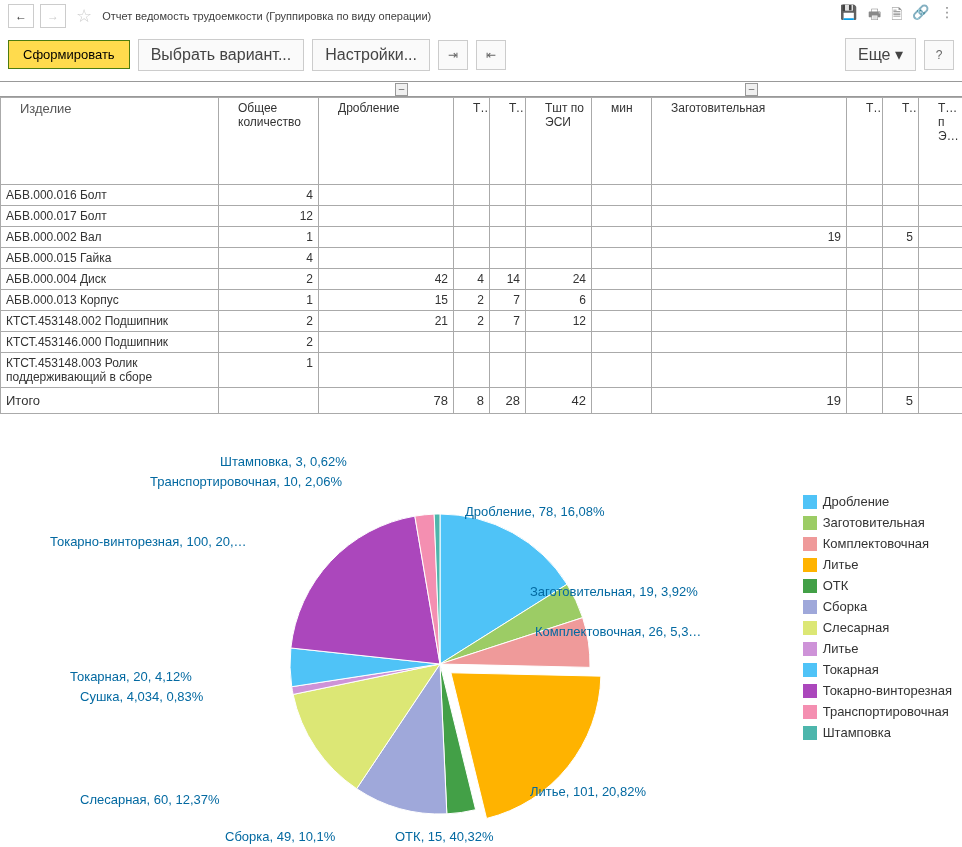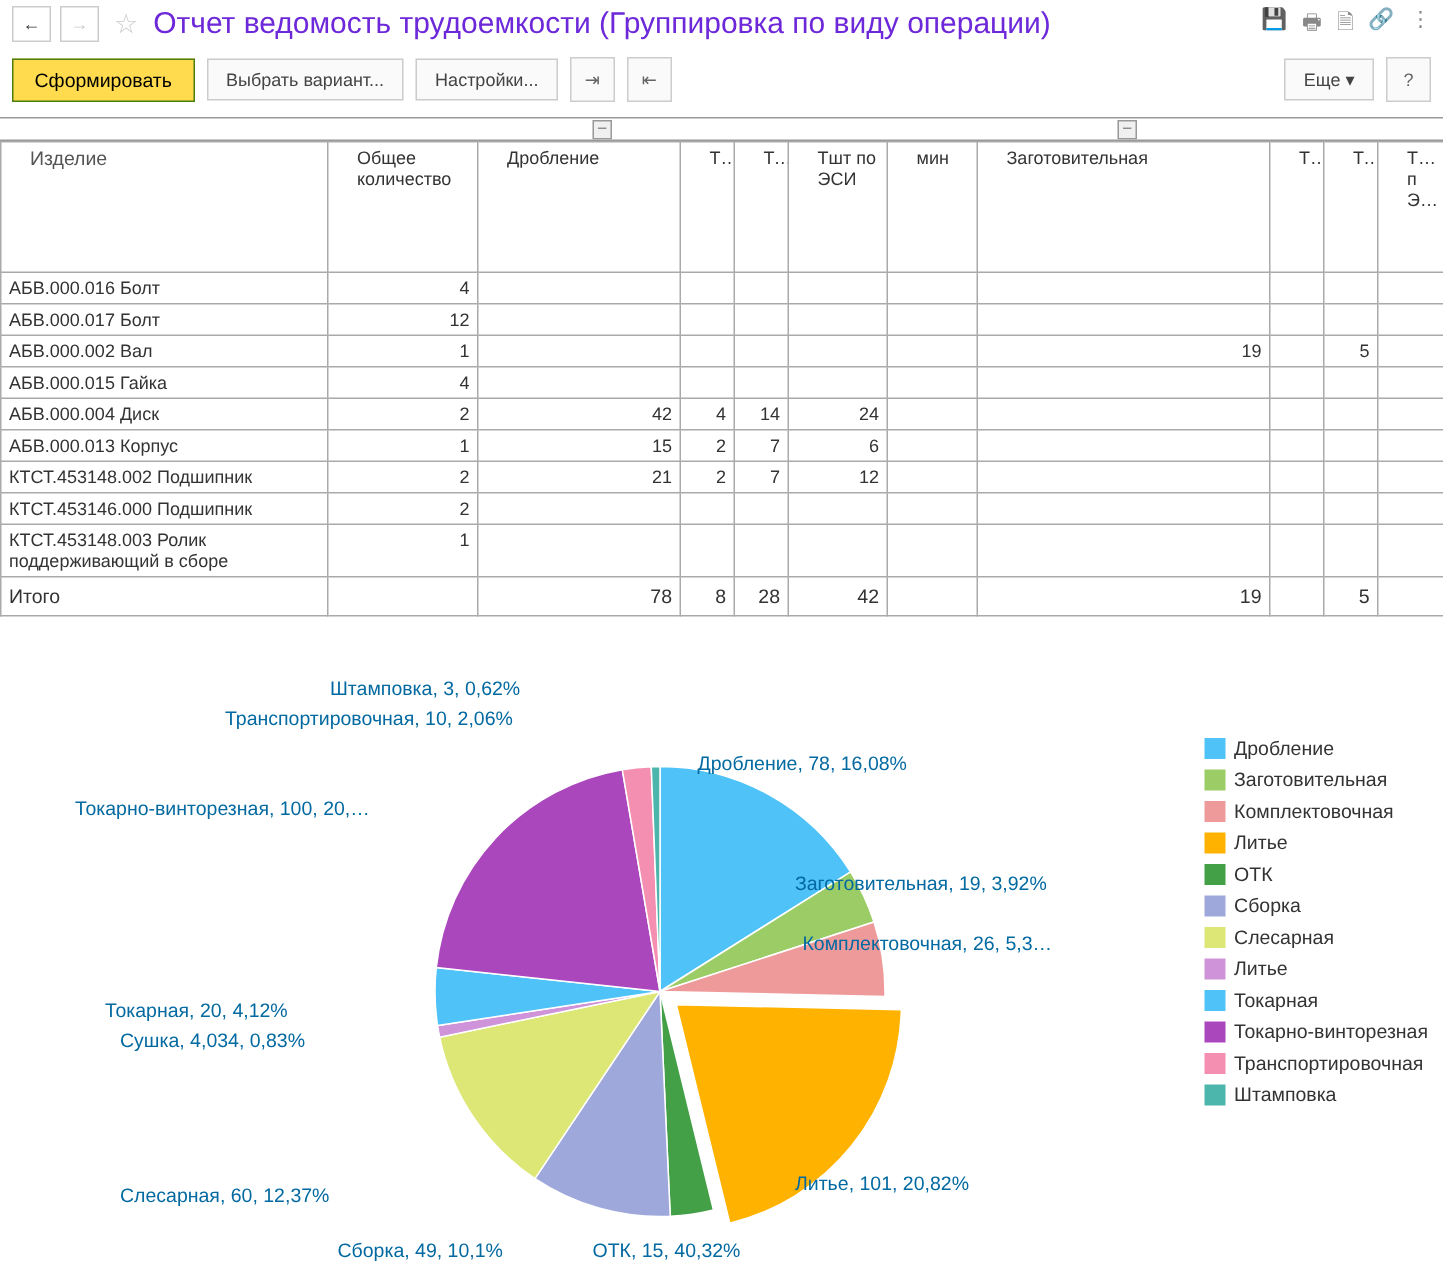--- a/index.html
+++ b/index.html
@@ -27,22 +27,22 @@
     justify-content: center;
     cursor: pointer;
   }
   .star-icon {
     color: #ccc;
     font-size: 18px;
     margin: 0 4px;
     cursor: pointer;
   }
   .title {
-    font-size: 20px;
-    color: #6d28d9;
+    font-size: 11px;
+    color: #404040;
     flex: 1;
   }
   .title-icons {
     display: flex;
     gap: 10px;
     color: #888;
     font-size: 14px;
   }
   .title-icons span { cursor: pointer; }
   .toolbar {
@@ -55,21 +55,21 @@
     background: #ffdb4d;
     border: 1px solid #4d7c0f;
     padding: 6px 14px;
     font-size: 13px;
     cursor: pointer;
   }
   .btn-gray {
     background: #fafafa;
     border: 1px solid #ccc;
     padding: 6px 12px;
-    font-size: 12px;
+    font-size: 16px;
     color: #444;
     cursor: pointer;
   }
   .small-btn {
     width: 28px;
     height: 28px;
     border: 1px solid #ccc;
     background: #fafafa;
     display: flex;
     align-items: center;

